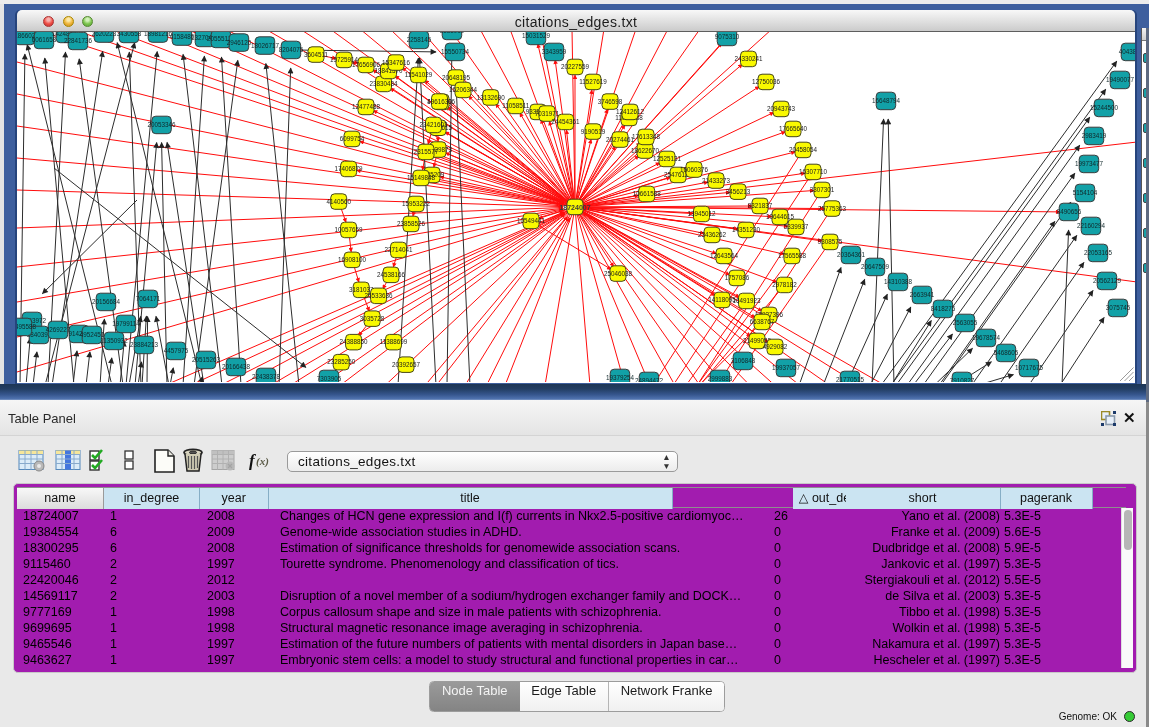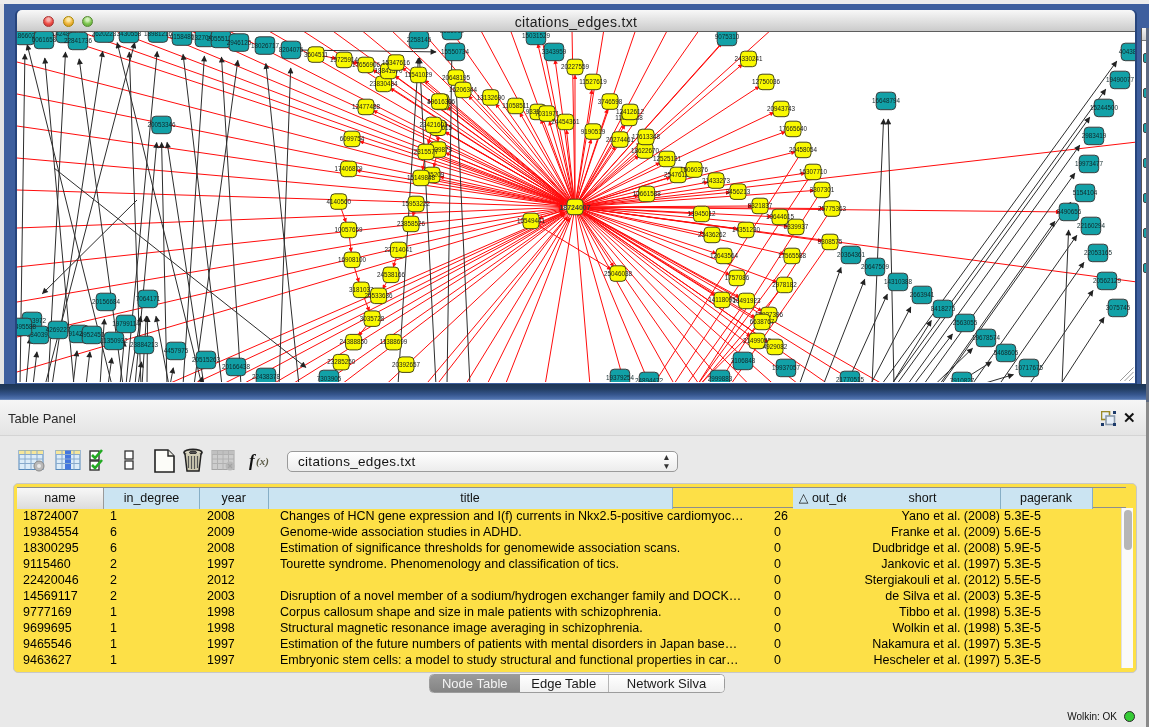--- a/index.html
+++ b/index.html
@@ -20,33 +20,33 @@
 .gcontent{position:absolute;left:0;top:22px;width:1118px;height:350.5px;background:#fff;overflow:hidden}
 .botband{position:absolute;left:0;top:384px;width:1149px;height:16px;background:linear-gradient(#1d3655 0%,#223d62 30%,#35558c 65%,#4e71ad 92%,#7e99c6 100%)}
 .tpanel{position:absolute;left:0;top:400px;width:1146px;height:327px;background:#e9e9e9}
 .tphead{position:absolute;left:0;top:0;width:100%;height:36px;background:linear-gradient(#f6f6f6,#e4e4e4);border-bottom:1px solid #d4d4d4}
 .tphead .lbl{position:absolute;left:8px;top:11px;font-size:13px;color:#2a2a2a}
 .floatico{position:absolute;left:1101px;top:11px;width:15px;height:15px}
 .closex{position:absolute;left:1123px;top:9px;font-size:15px;font-weight:700;color:#111}
 .toolbar{position:absolute;left:0;top:40px;width:100%;height:40px}
 .combo{position:absolute;left:287px;top:10.5px;width:391px;height:21px;background:linear-gradient(#fff,#ececec);border:1px solid #9a9a9a;border-radius:5px;font-size:13.5px;letter-spacing:0.3px;color:#111;line-height:19px;padding-left:10px}
 .combo .ud{position:absolute;right:6px;top:1.5px;font-size:8.5px;color:#333;line-height:9px}
-.tblbox{position:absolute;left:13px;top:82.5px;width:1124px;height:190px;background:#fde047;border:1px solid #c8c8c8;border-radius:5px}
+.tblbox{position:absolute;left:13px;top:82.5px;width:1124px;height:190px;background:#a21caf;border:1px solid #c8c8c8;border-radius:5px}
 .thead{position:absolute;left:3px;top:3px;width:1109px;height:21px;border-top:1px solid #8e8e8e;border-bottom:1px solid #8e8e8e}
 .th{position:absolute;top:0;height:21px;background:#cbe4f2;border-right:1px solid #86aec6;font-size:12.5px;color:#111;text-align:center;line-height:20px}
 .th.g{background:linear-gradient(#f8f8f8,#dcdcdc);border-right:1px solid #9a9a9a}
 .tbody{position:absolute;left:3px;top:24.5px;width:1109px;height:160px;overflow:hidden;font-size:12.5px;color:#000}
 .tr{position:relative;height:16px;line-height:16px;white-space:nowrap}
 .c{position:absolute;top:0;overflow:hidden}
 .c0{left:6px;width:84px}.c1{left:93px;width:94px}.c2{left:190px;width:66px}
 .c3{left:263px;width:492px}.c4{left:757px;width:72px}.c5{left:829px;width:154px;text-align:right}
 .c6{left:987px;width:92px}
 .vsb{position:absolute;right:3px;top:24.5px;width:12px;height:160px;background:#fafafa;border-left:1px solid #e0e0e0}
 .vsb .thumb{position:absolute;left:1.5px;top:2px;width:8px;height:40px;background:#b6b6b6;border-radius:4px}
-.tabs{position:absolute;left:429px;top:274px;height:19px;border:1px solid #9c9c9c;border-radius:4.5px;overflow:hidden;display:flex;background:#fff}
+.tabs{position:absolute;left:429px;top:281px;height:31px;border:1px solid #9c9c9c;border-radius:4.5px;overflow:hidden;display:flex;background:#fff}
 .tab{font-size:13px;line-height:17px;color:#1a1a1a;background:linear-gradient(#fff,#f0f0f0);text-align:center}
 .tab.t1{width:89.5px}.tab.t2{width:89.5px}.tab.t3{width:115px}
 .tab.sel{background:linear-gradient(#9a9a9a,#848484);color:#f4f4f4}
 .tab.mid{border-right:1px solid #b5b5b5}
 .mem{position:absolute;right:29px;top:311px;font-size:10px;color:#111}
 .memdot{position:absolute;right:11px;top:311px;width:11px;height:11px;border-radius:50%;background:#35cb35;border:1px solid #2a2a2a}
 .handle{position:absolute;left:570px;top:-1px;font-size:7px;color:#888}
 </style></head><body>
 <div class="win2">
     <div class="tb"></div>
@@ -763,16 +763,16 @@
           <div class="c c6">5.3E‑5</div>
         </div>
       </div>
     <div class="vsb">
         <div class="thumb"></div>
       </div>
   </div>
   <div class="tabs">
       <div class="tab sel t1">Node Table</div>
       <div class="tab mid t2">Edge Table</div>
-      <div class="tab t3">Network Silva</div>
+      <div class="tab t3">Network Franke</div>
     </div>
-  <div class="mem">Wolkin: OK</div>
+  <div class="mem">Genome: OK</div>
     <div class="memdot"></div>
 </div>
 </body></html>

